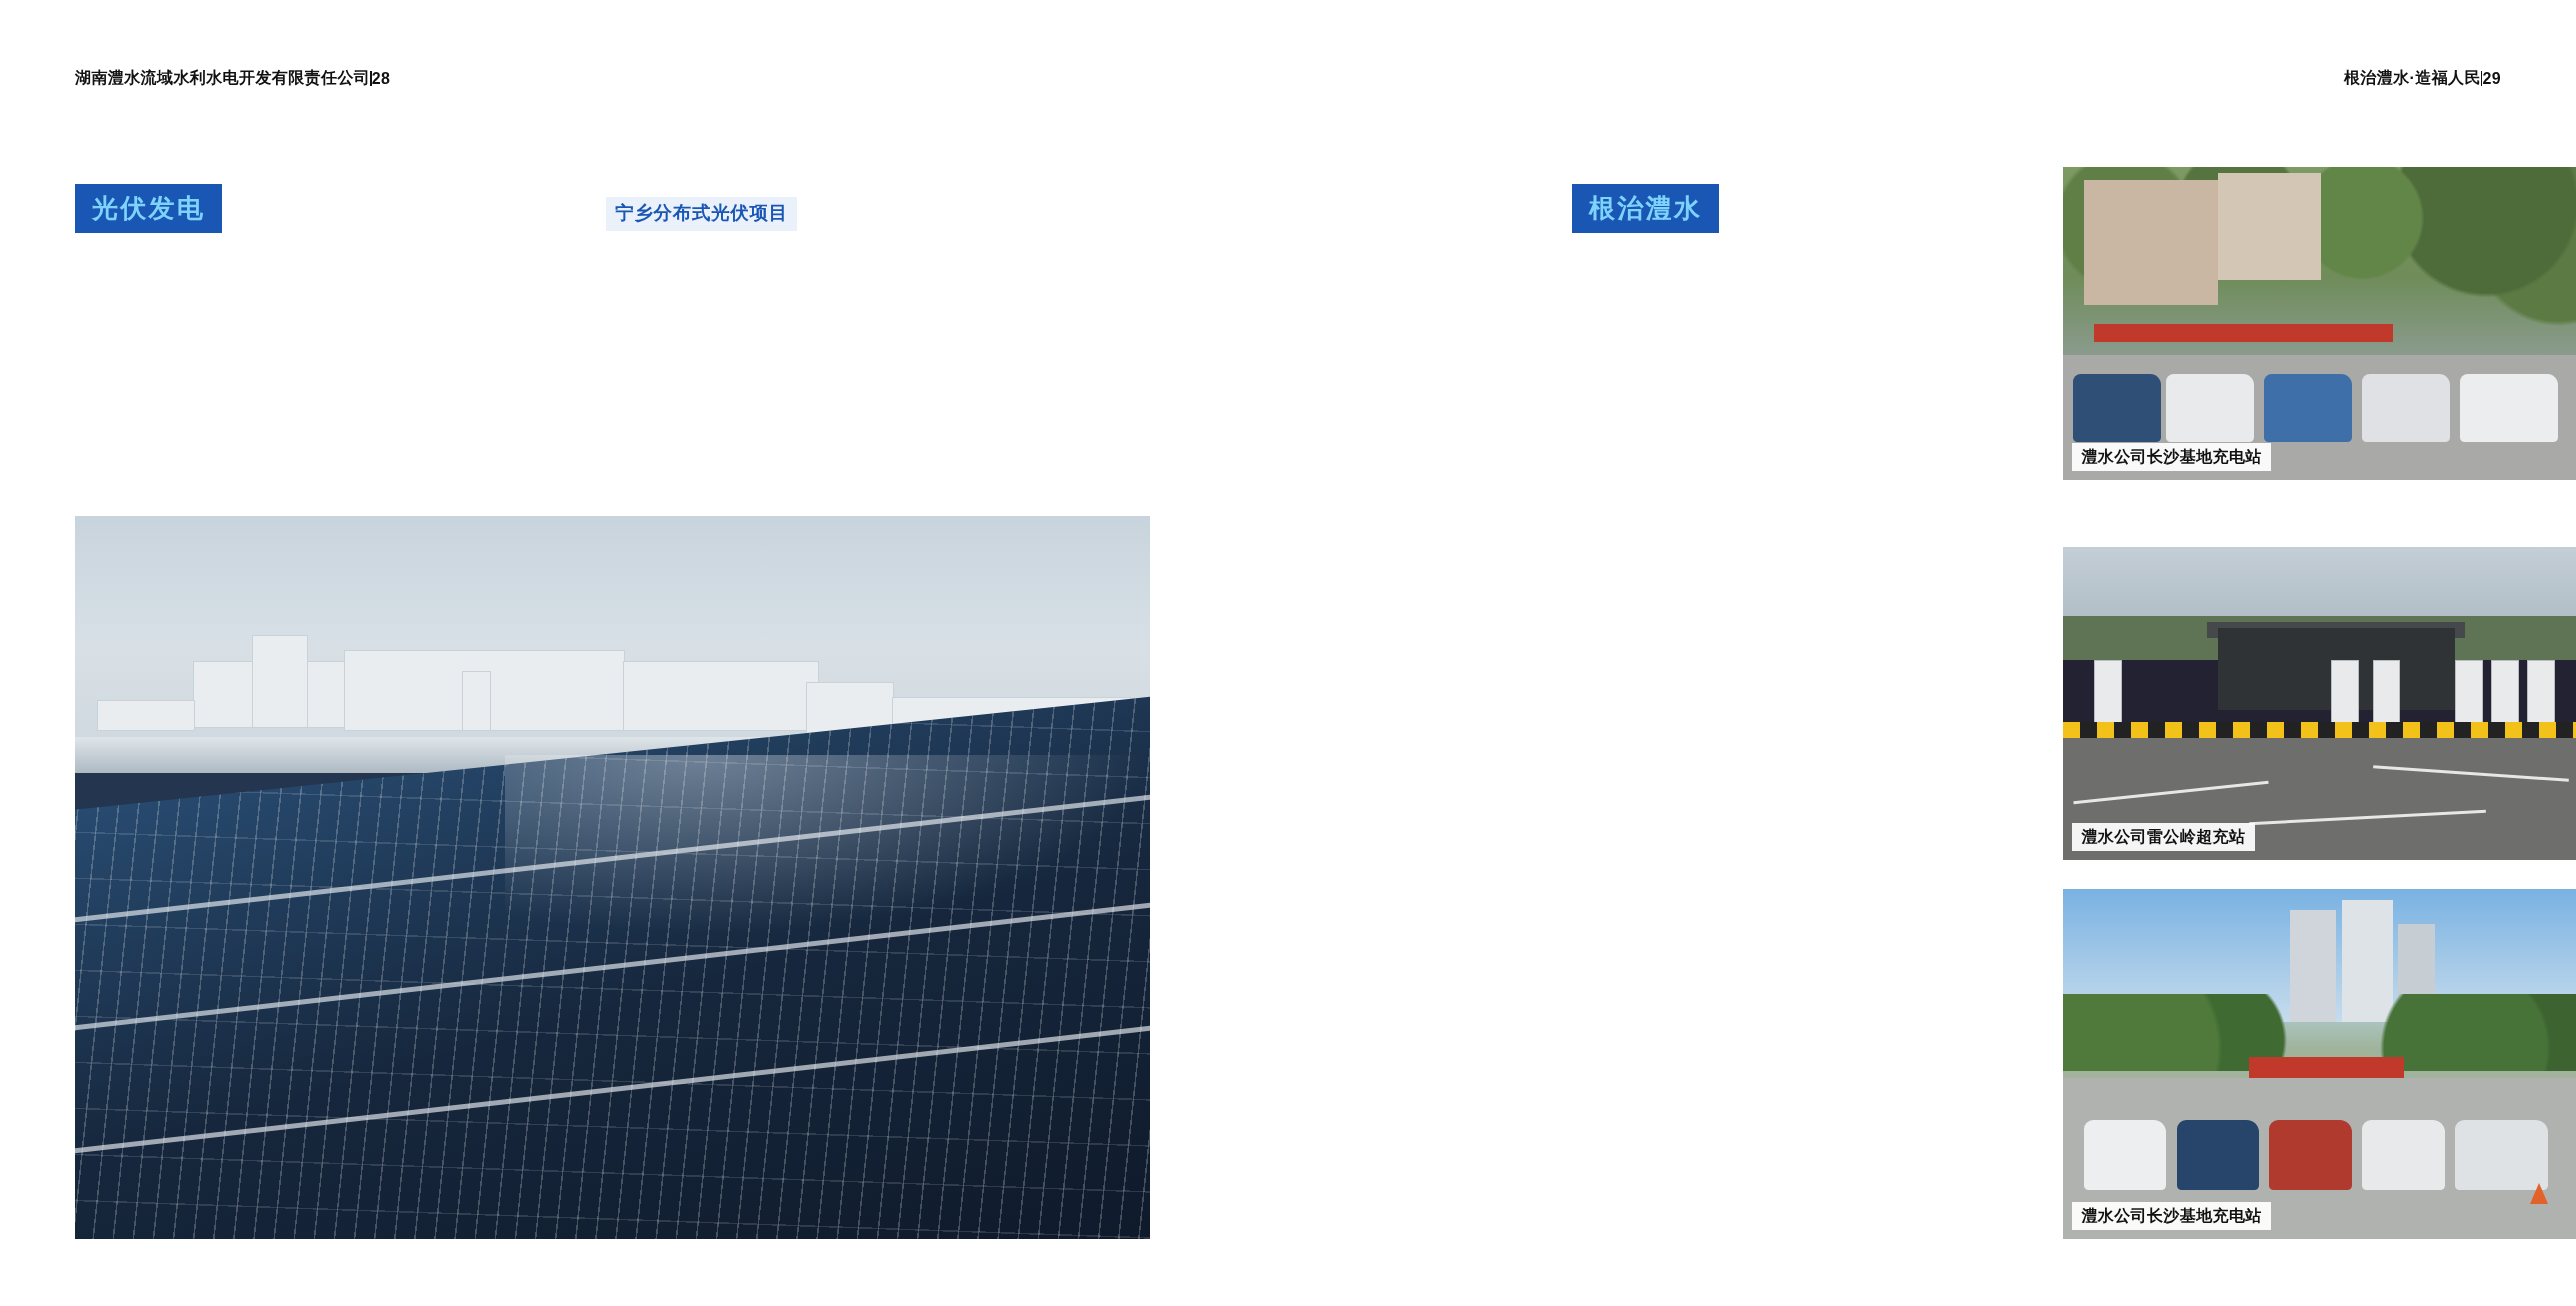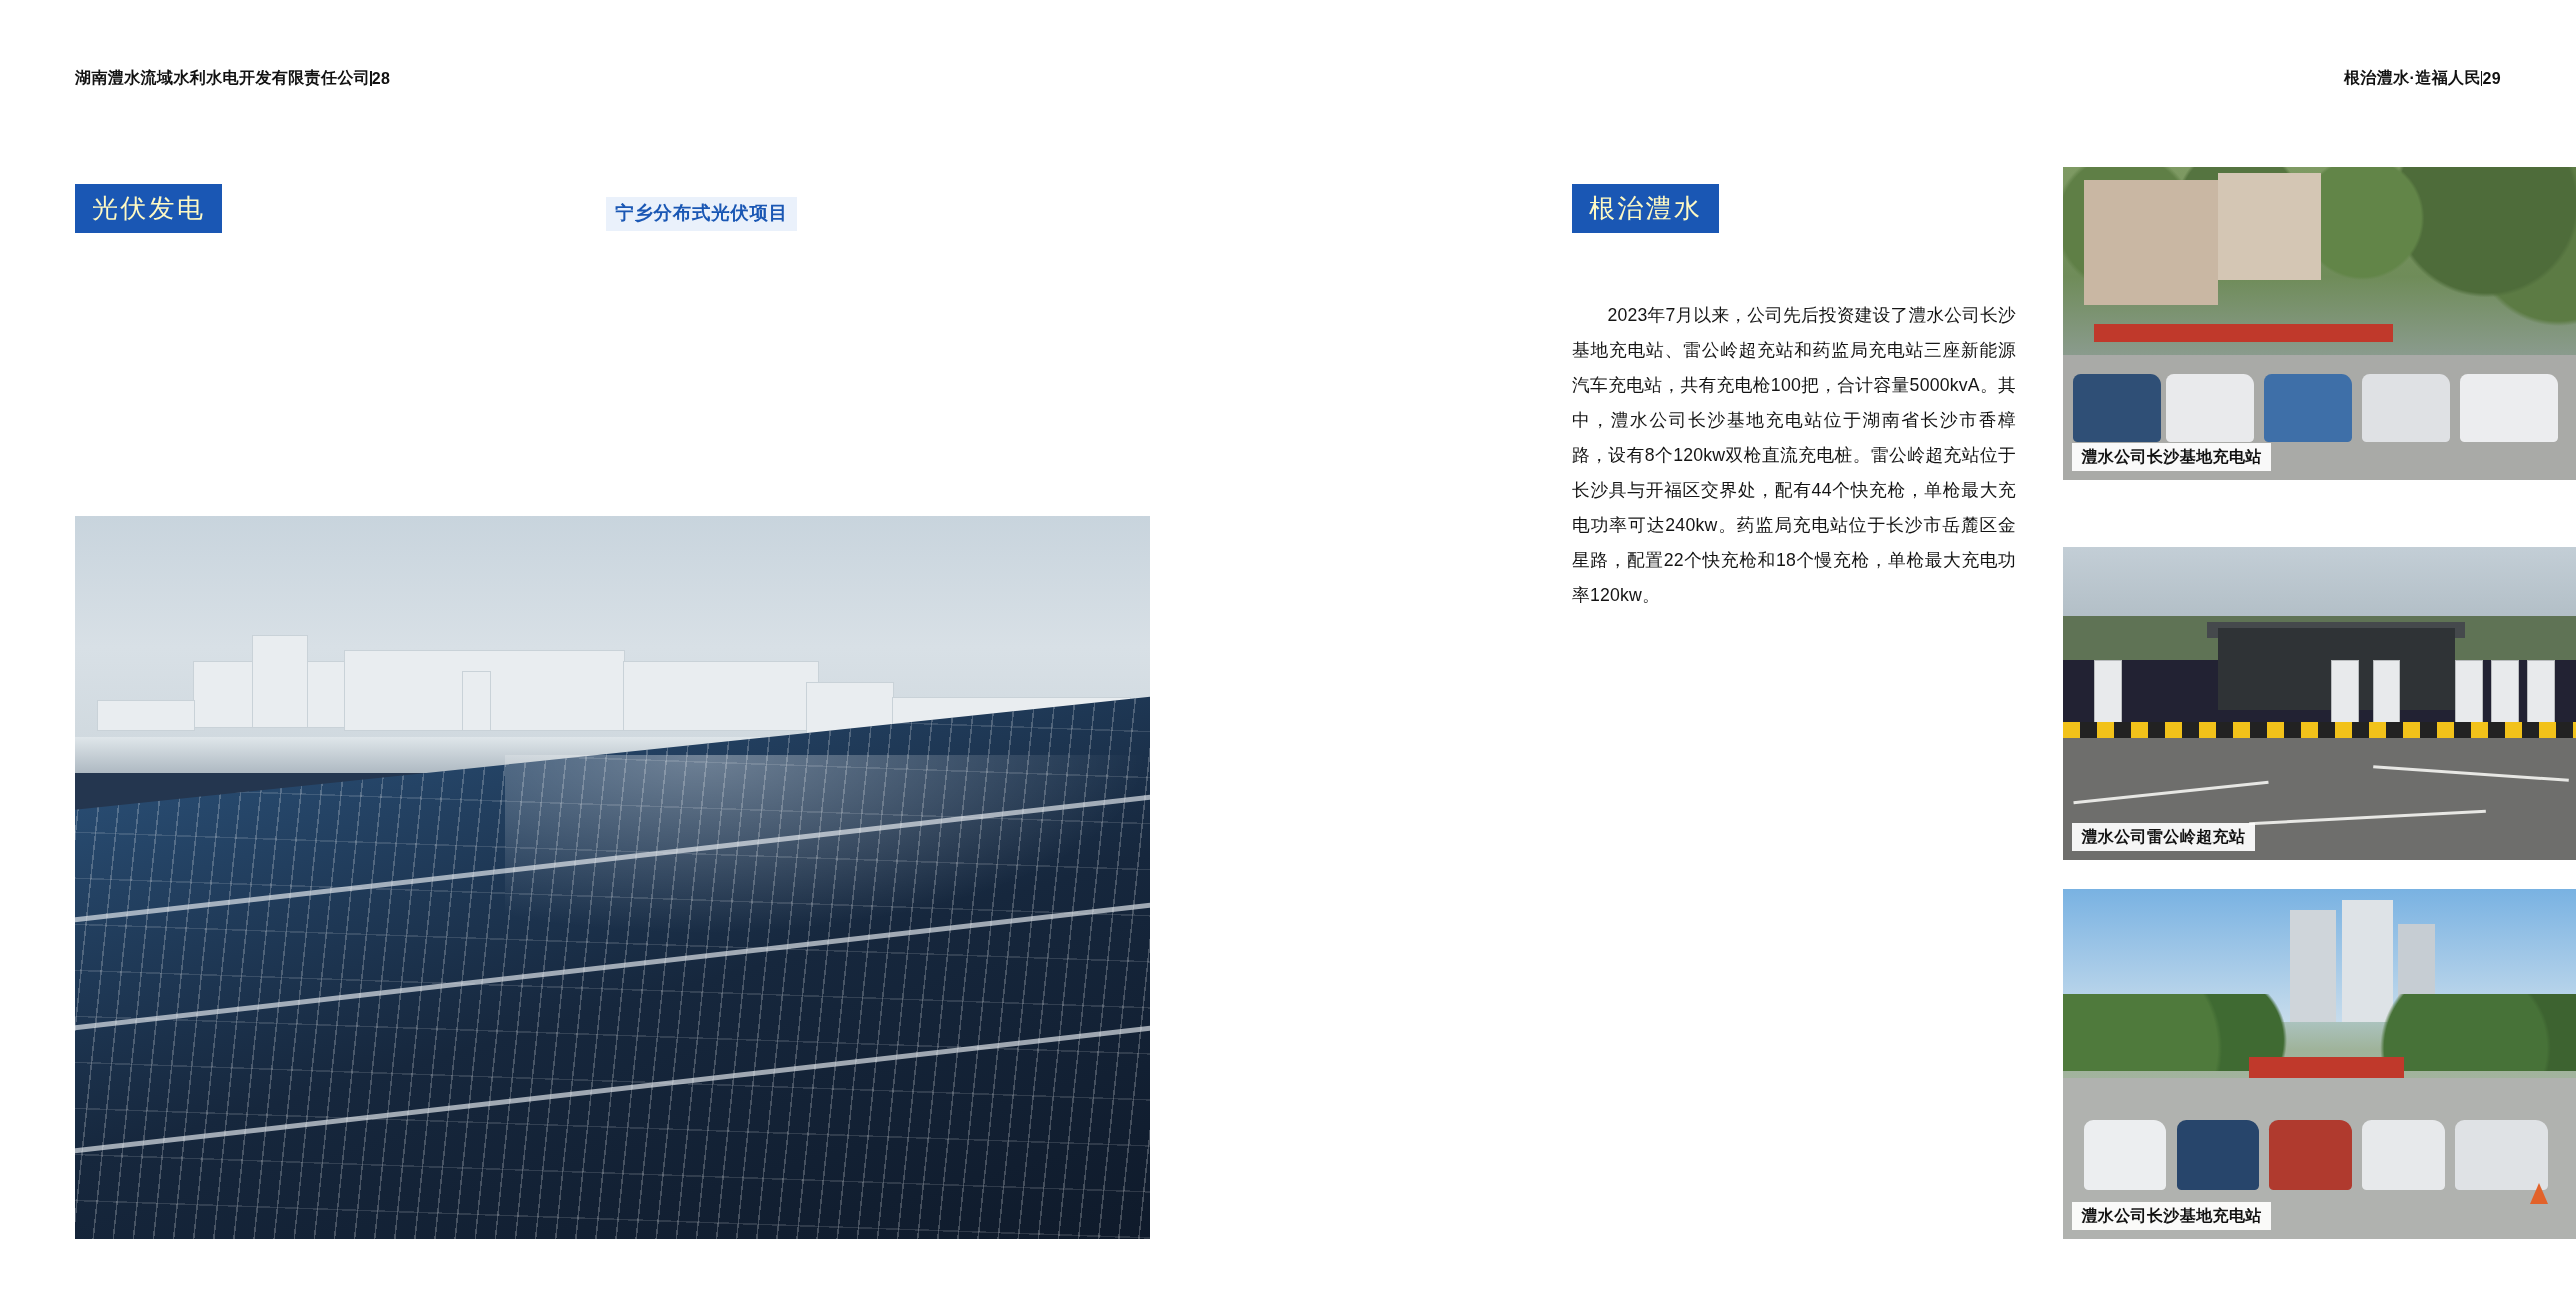--- a/index.html
+++ b/index.html
@@ -48,23 +48,23 @@
   }
   .runhead .pageno {
     font-size: 16px;
     font-weight: bold;
   }
 
   
   .section-tag {
     position: absolute;
     background: #1a57b4;
-    color: #fef9c3;
+    color: #7dd3fc;
     font-size: 26px;
-    font-weight: normal;
+    font-weight: bold;
     letter-spacing: 2.3px;
     padding: 10.7px 17px 12.3px 17px;
     line-height: 1;
     white-space: nowrap;
   }
   .tag-pv { left: 75px; top: 184px; }
   .tag-ev { left: 1430px; top: 184px; }
 
   
   .sub-head {
@@ -299,21 +299,20 @@
   <div class="page">
 
     <div class="runhead runhead-right">
       <span>根治澧水·造福人民</span>
       <span class="sep"></span>
       <span class="pageno">29</span>
     </div>
 
     <div class="section-tag tag-ev" style="left:284px;">根治澧水</div>
 
-    <div class="body-par par-ev" style="left:284px;">2023年7月以来，公司先后投资建设了澧水公司长沙基地充电站、雷公岭超充站和药监局充电站三座新能源汽车充电站，共有充电枪100把，合计容量5000kvA。其中，澧水公司长沙基地充电站位于湖南省长沙市香樟路，设有8个120kw双枪直流充电桩。雷公岭超充站位于长沙具与开福区交界处，配有44个快充枪，单枪最大充电功率可达240kw。药监局充电站位于长沙市岳麓区金星路，配置22个快充枪和18个慢充枪，单枪最大充电功率120kw。</div>
 
     <div class="photo-card pc1" style="left:775px;">
       <div class="pc-img sc1">
         <div class="trees"></div>
         <div class="bld"></div>
         <div class="bld2"></div>
         <div class="banner"></div>
         <div class="ground"></div>
         <div class="car c1"></div>
         <div class="car c2"></div>

